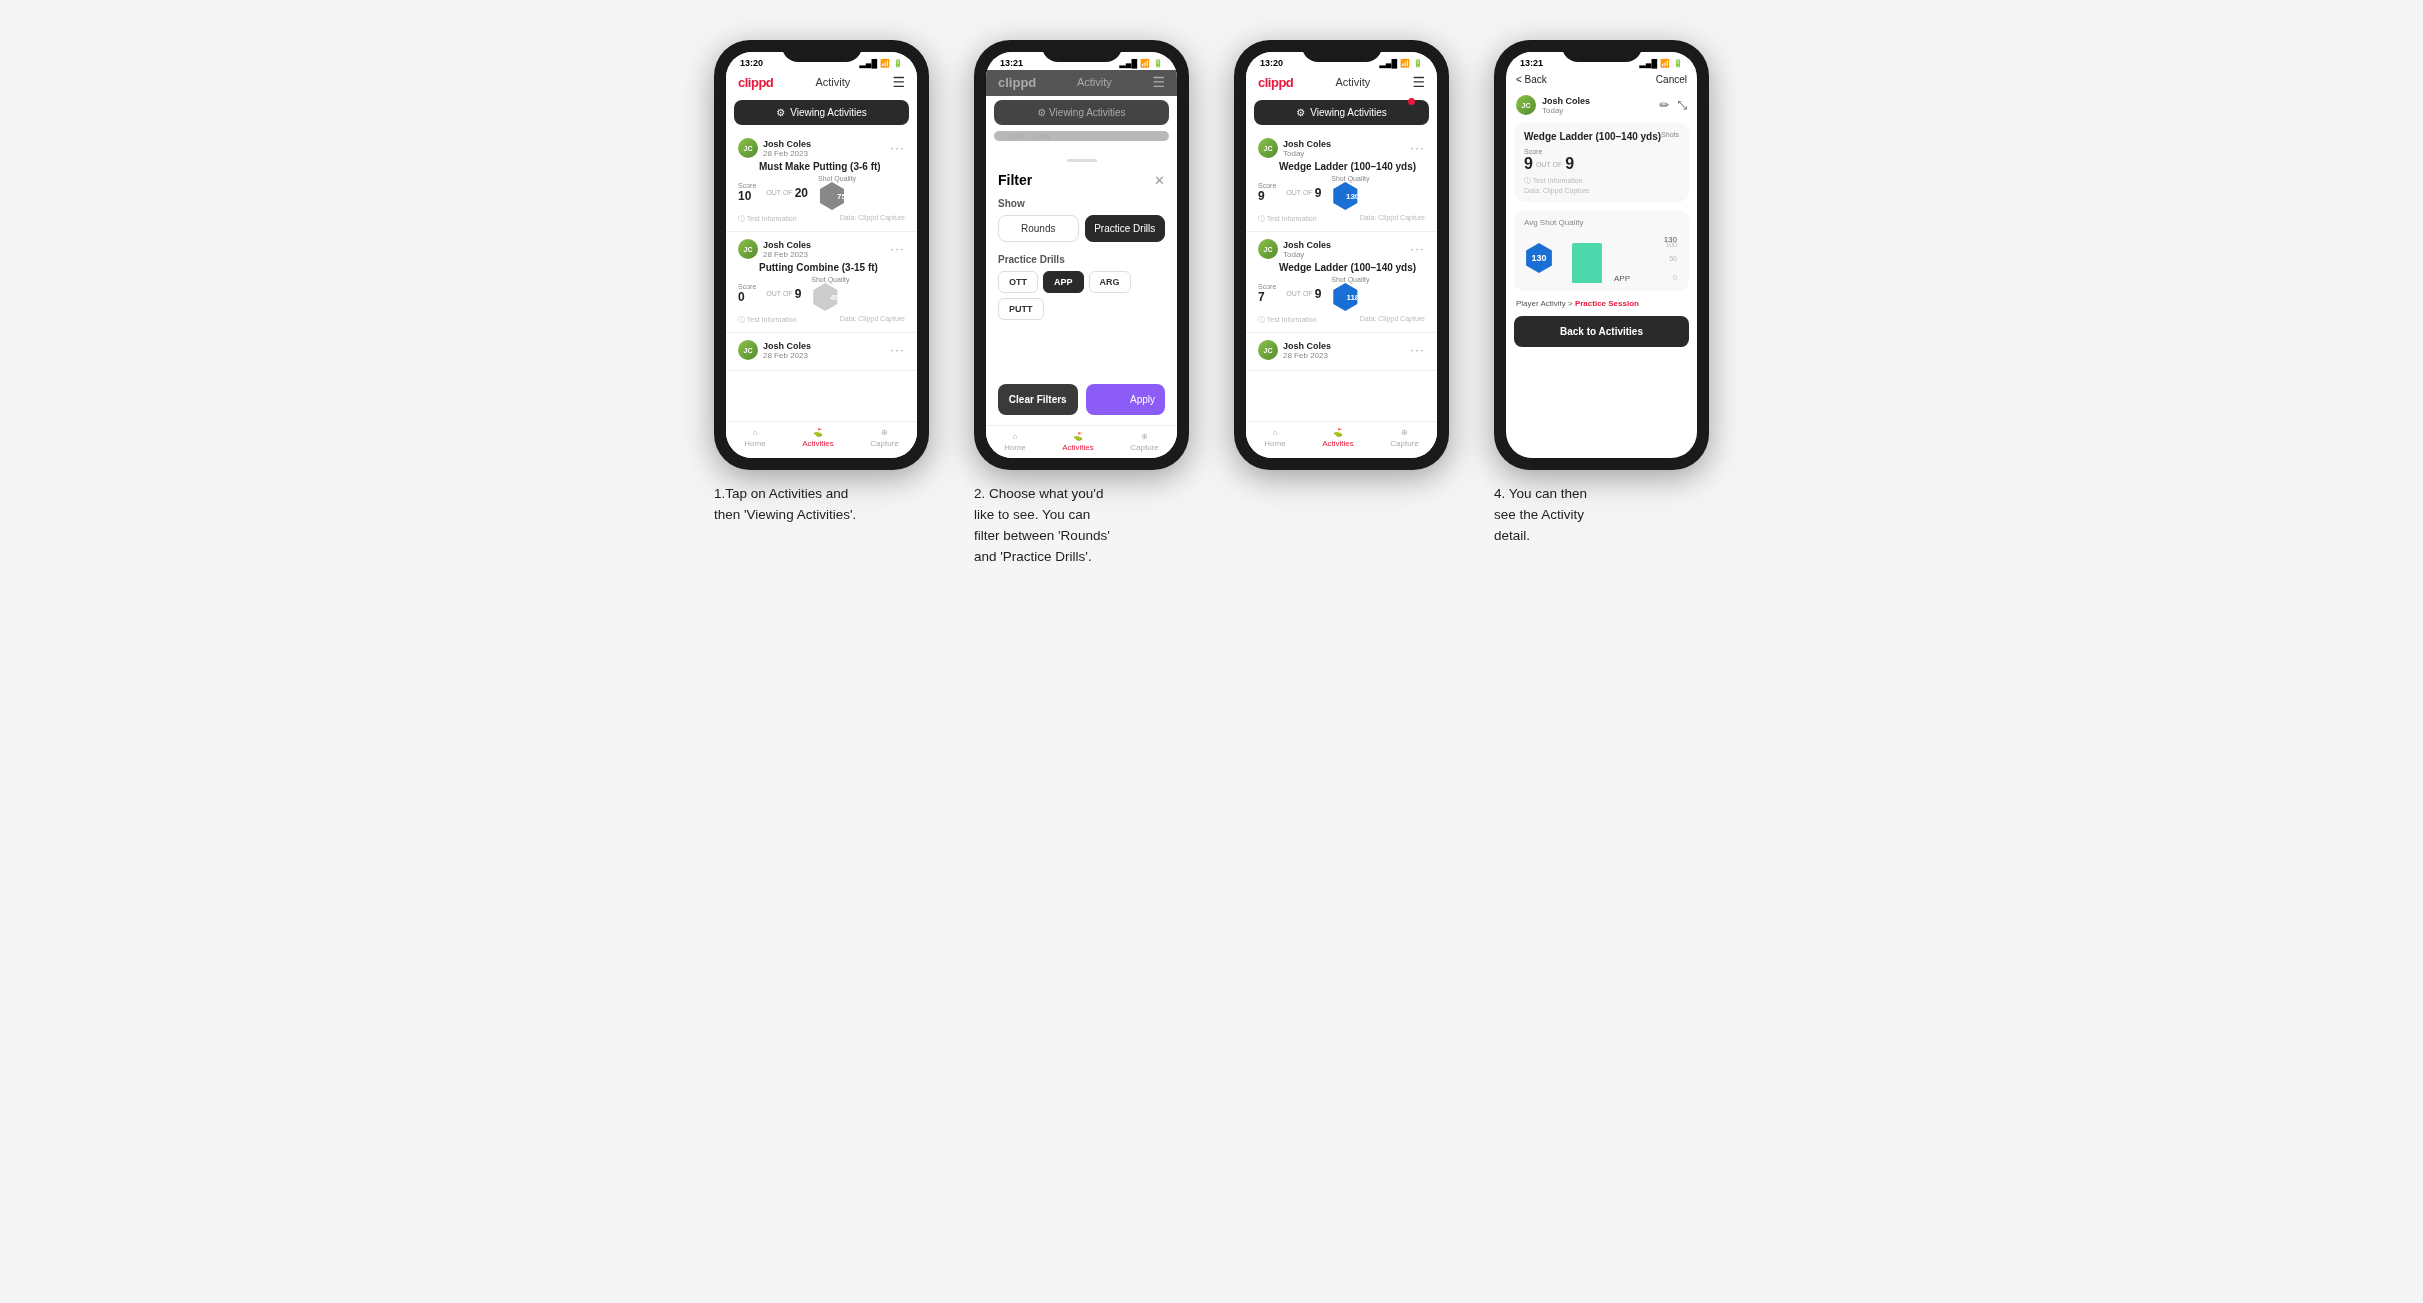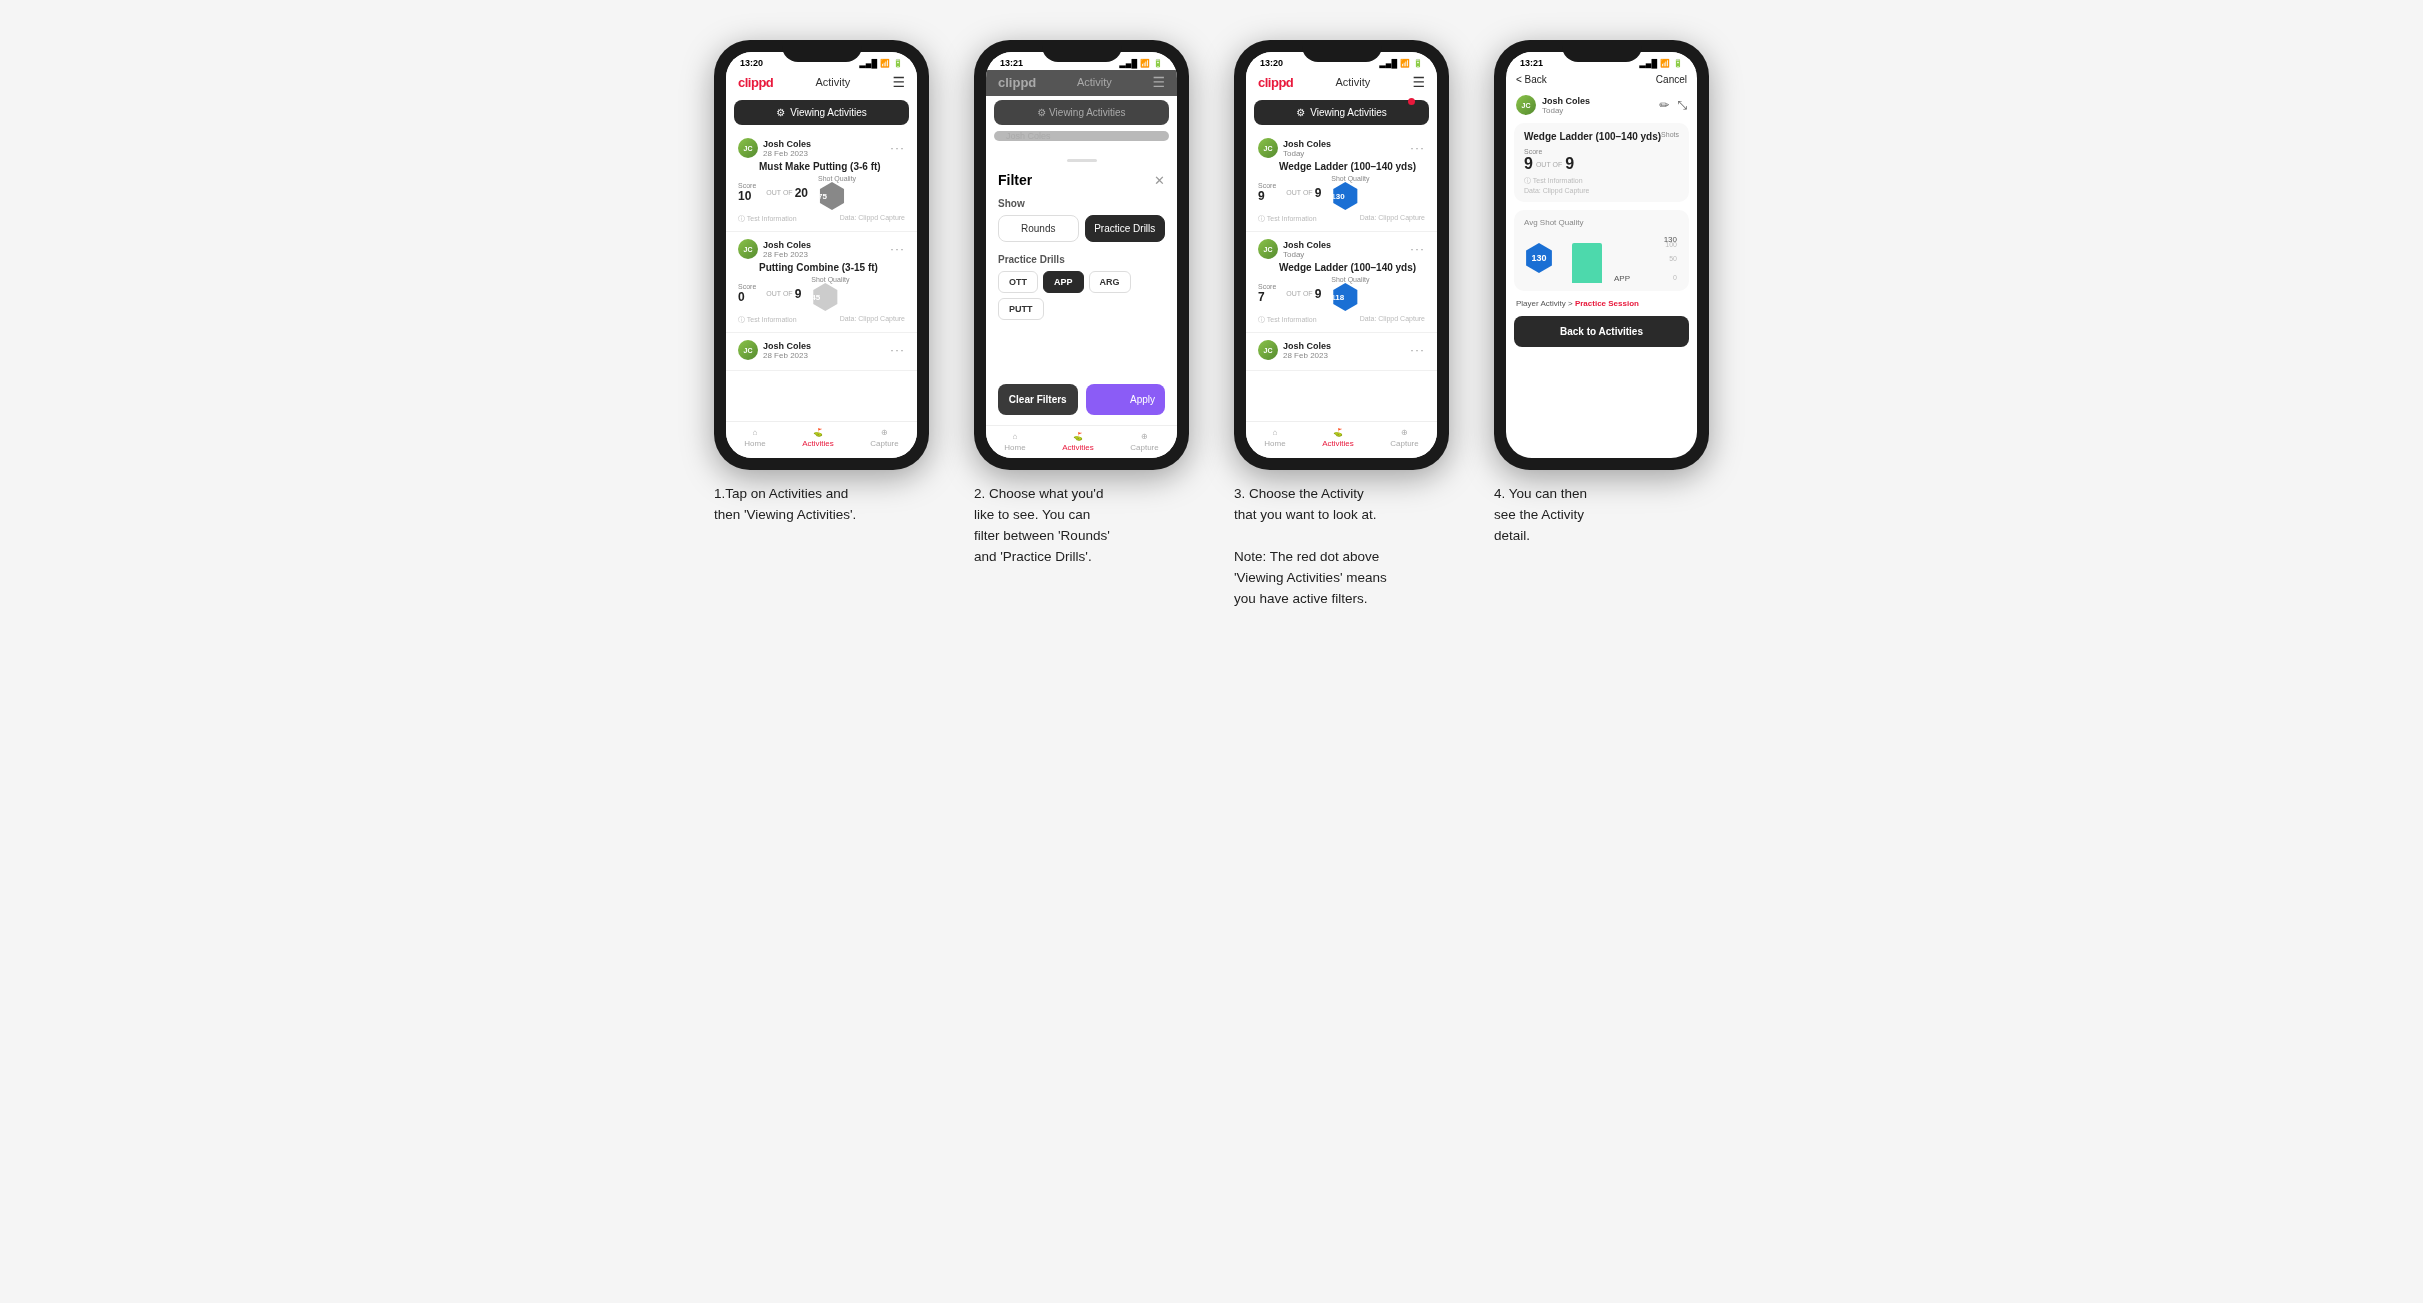--- a/index.html
+++ b/index.html
@@ -207,21 +207,21 @@
       font-weight: 700;
       color: #222;
     }
     .hexagon {
       width: 28px;
       height: 28px;
       background: #1a6fd4;
       clip-path: polygon(50% 0%, 93% 25%, 93% 75%, 50% 100%, 7% 75%, 7% 25%);
       display: flex;
       align-items: center;
-      justify-content: flex-start;
+      justify-content: flex-end;
       color: #fff;
       font-size: 8px;
       font-weight: 700;
     }
     .info-row {
       display: flex;
       justify-content: space-between;
       margin-top: 4px;
     }
     .info-text {
@@ -781,28 +781,20 @@
           <div class="bottom-nav-item active">
             <span class="nav-icon active">⛳</span>
             <span>Activities</span>
           </div>
           <div class="bottom-nav-item">
             <span class="nav-icon">⊕</span>
             <span>Capture</span>
           </div>
         </div>
       </div>
-    </div>
-    <div class="caption">
-      <span style="white-space:pre-line">3. Choose the Activity
-that you want to look at.
-
-Note: The red dot above
-'Viewing Activities' means
-you have active filters.</span>
     </div>
   </div>
 
   <div class="phone-col">
     <div class="phone-frame">
       <div class="phone-notch"></div>
       <div class="phone-screen">
         <div class="status-bar">
           <span>13:21</span>
           <div class="status-icons">

